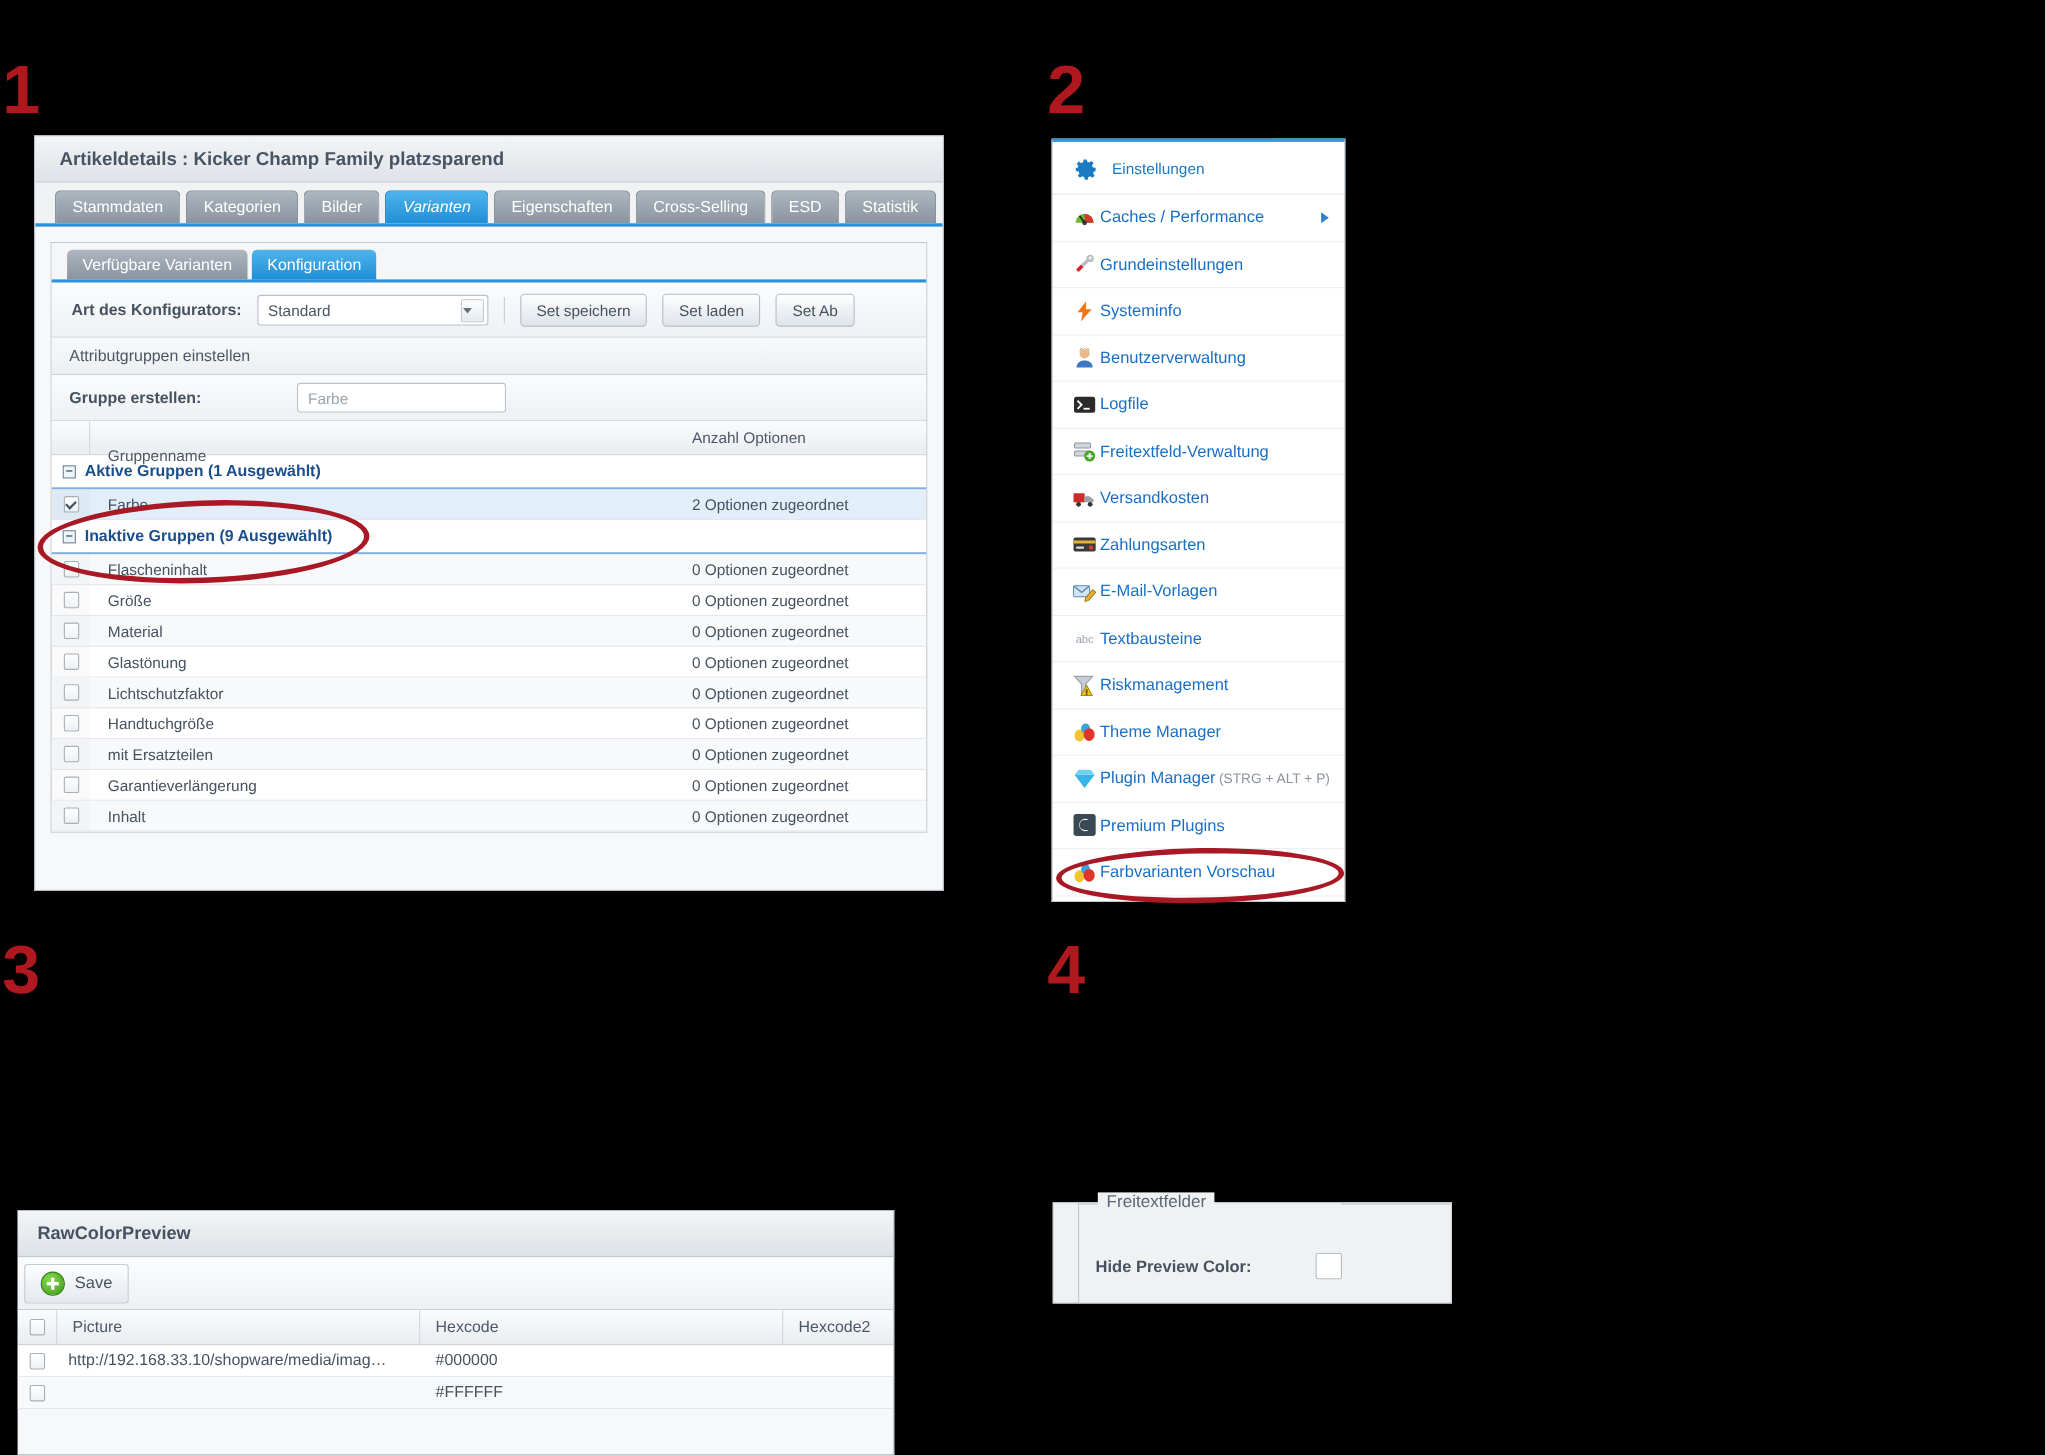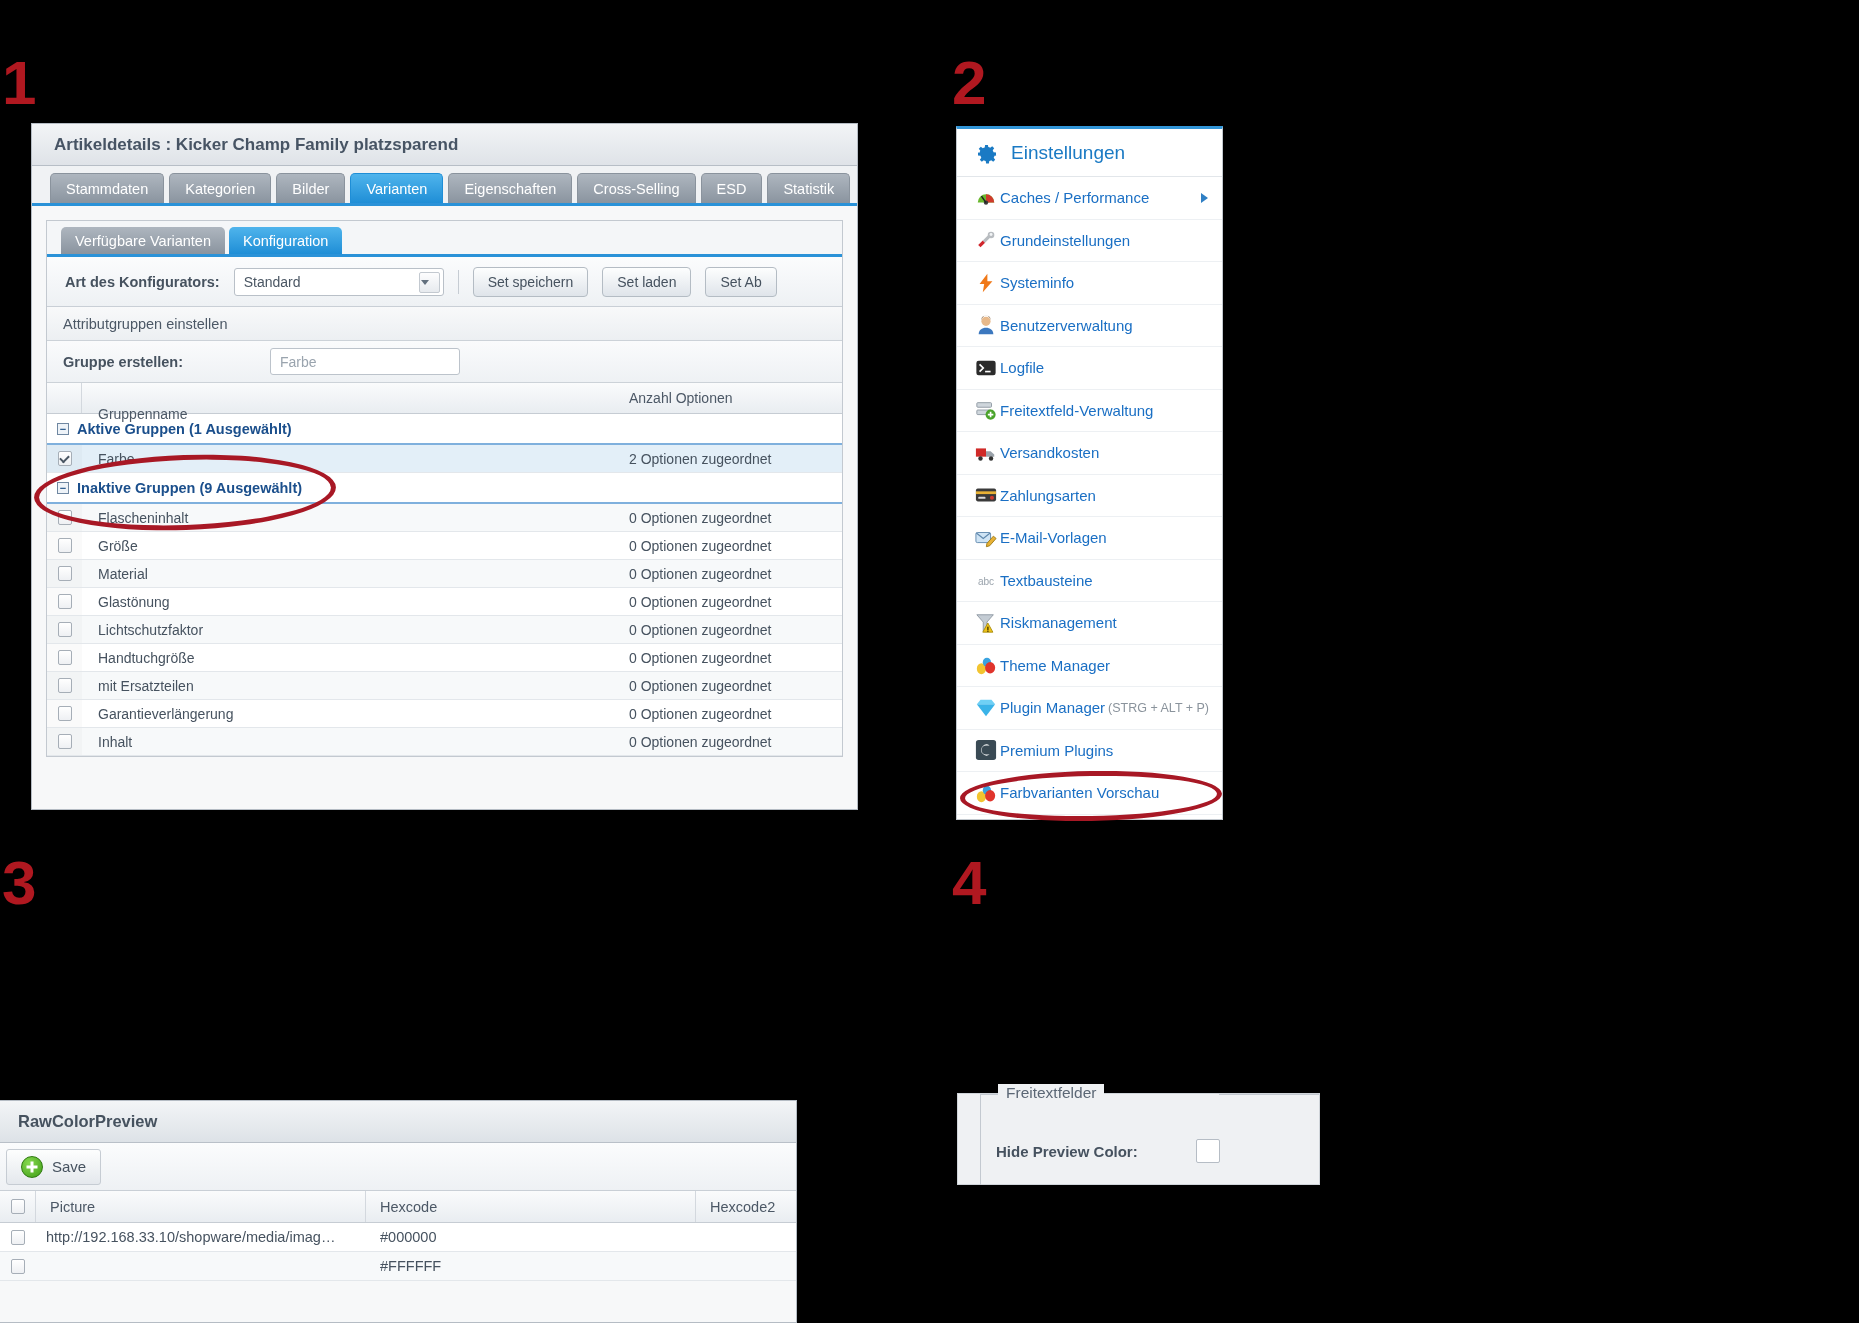--- a/index.html
+++ b/index.html
@@ -52,21 +52,21 @@
     height: 30px; margin-right: 5px; padding: 0 15px;
     display: flex; align-items: center;
     font-size: 14.5px; color: #ffffff;
     background: linear-gradient(to bottom,#aeb6bf 0%,#8a949f 100%);
     border-radius: 5px 5px 0 0;
     border: 1px solid #8a939d; border-bottom: none;
     white-space: nowrap;
   }
   #panel1 .tabbar .tab.active {
     background: linear-gradient(to bottom,#4fb4ec 0%,#1f8ed6 100%);
-    border-color: #1f8ed6; color: #fff;
+    border-color: #1f8ed6; color: #fff; font-style: italic;
   }
   .inner-box {
     margin: 14px 14px 0 14px;
     background: #fff;
     border: 1px solid #c3c9d0;
   }
   .subtabbar {
     display:flex; align-items:flex-end; height: 36px;
     padding: 6px 14px 0 14px;
     background: #f4f6f8;
@@ -180,21 +180,21 @@
   
   #panel2 {
     position:absolute; left:956px; top:126px; width:267px; height:694px;
     background:#ffffff; border:1px solid #c2c8ce;
     border-top: 3px solid #3296d8;
     overflow:hidden; box-shadow:0 1px 4px rgba(0,0,0,.3);
   }
   .menu-title {
     height: 48px; display:flex; align-items:center; gap:14px; padding-left:18px;
     border-bottom:1px solid #e2e6ea;
-    font-size:19px; color:#1a7ac4;
+    font-size:14px; color:#1a7ac4;
   }
   .menu-item {
     height: 42.5px; display:flex; align-items:center; gap:3px; padding-left:18px;
     border-bottom:1px solid #edf0f3;
     font-size:15px; color:#1a6fc4;
     position:relative;
   }
   .menu-item .hint { color:#8a939c; font-size:12.5px; }
   .menu-item .chev {
     position:absolute; right:14px; top:50%; transform:translateY(-50%);
@@ -204,21 +204,21 @@
   .micon { width:22px; height:22px; flex:0 0 22px; position:relative; }
 
   
   #panel2-side {
     position:absolute; left:1154px; top:126px; width:69px; height:52px;
     background: linear-gradient(to bottom,#2e9ade,#1a7ec4);
     border:1px solid #1a7ec4;
   }
 
   
-  #panel3 { left:0px; top:1100px; width:797px; height:223px; border-left:none;}
+  #panel3 { left:16px; top:1100px; width:797px; height:223px; border-left:none;}
   #panel3 .p3head {
     height:42px; display:flex; align-items:center; padding:0 18px;
     background: linear-gradient(to bottom,#f3f5f7,#dde2e7);
     border-bottom:1px solid #b9c0c8;
     font-size:16.5px;font-weight:bold;color:#46525f;
   }
   .p3toolbar {
     height:48px; display:flex; align-items:center; padding:0 6px;
     background: linear-gradient(to bottom,#fbfcfd,#eef1f4);
     border-bottom:1px solid #c9cfd6;

